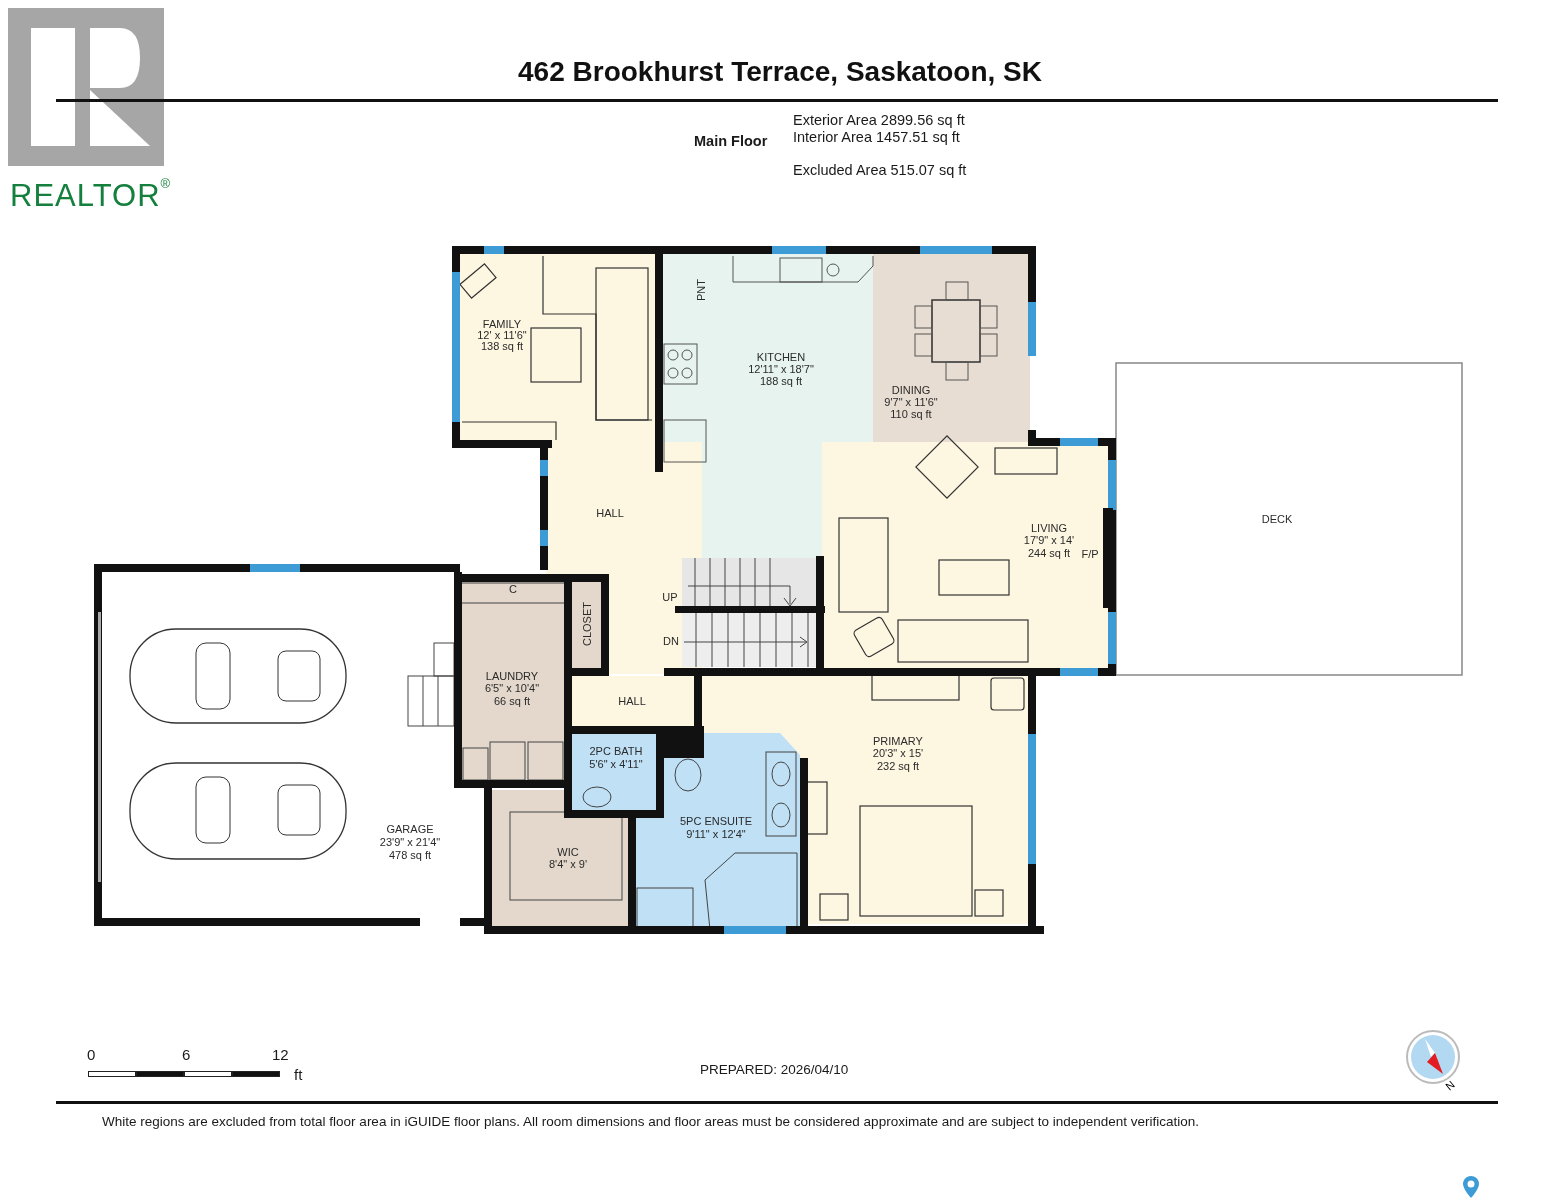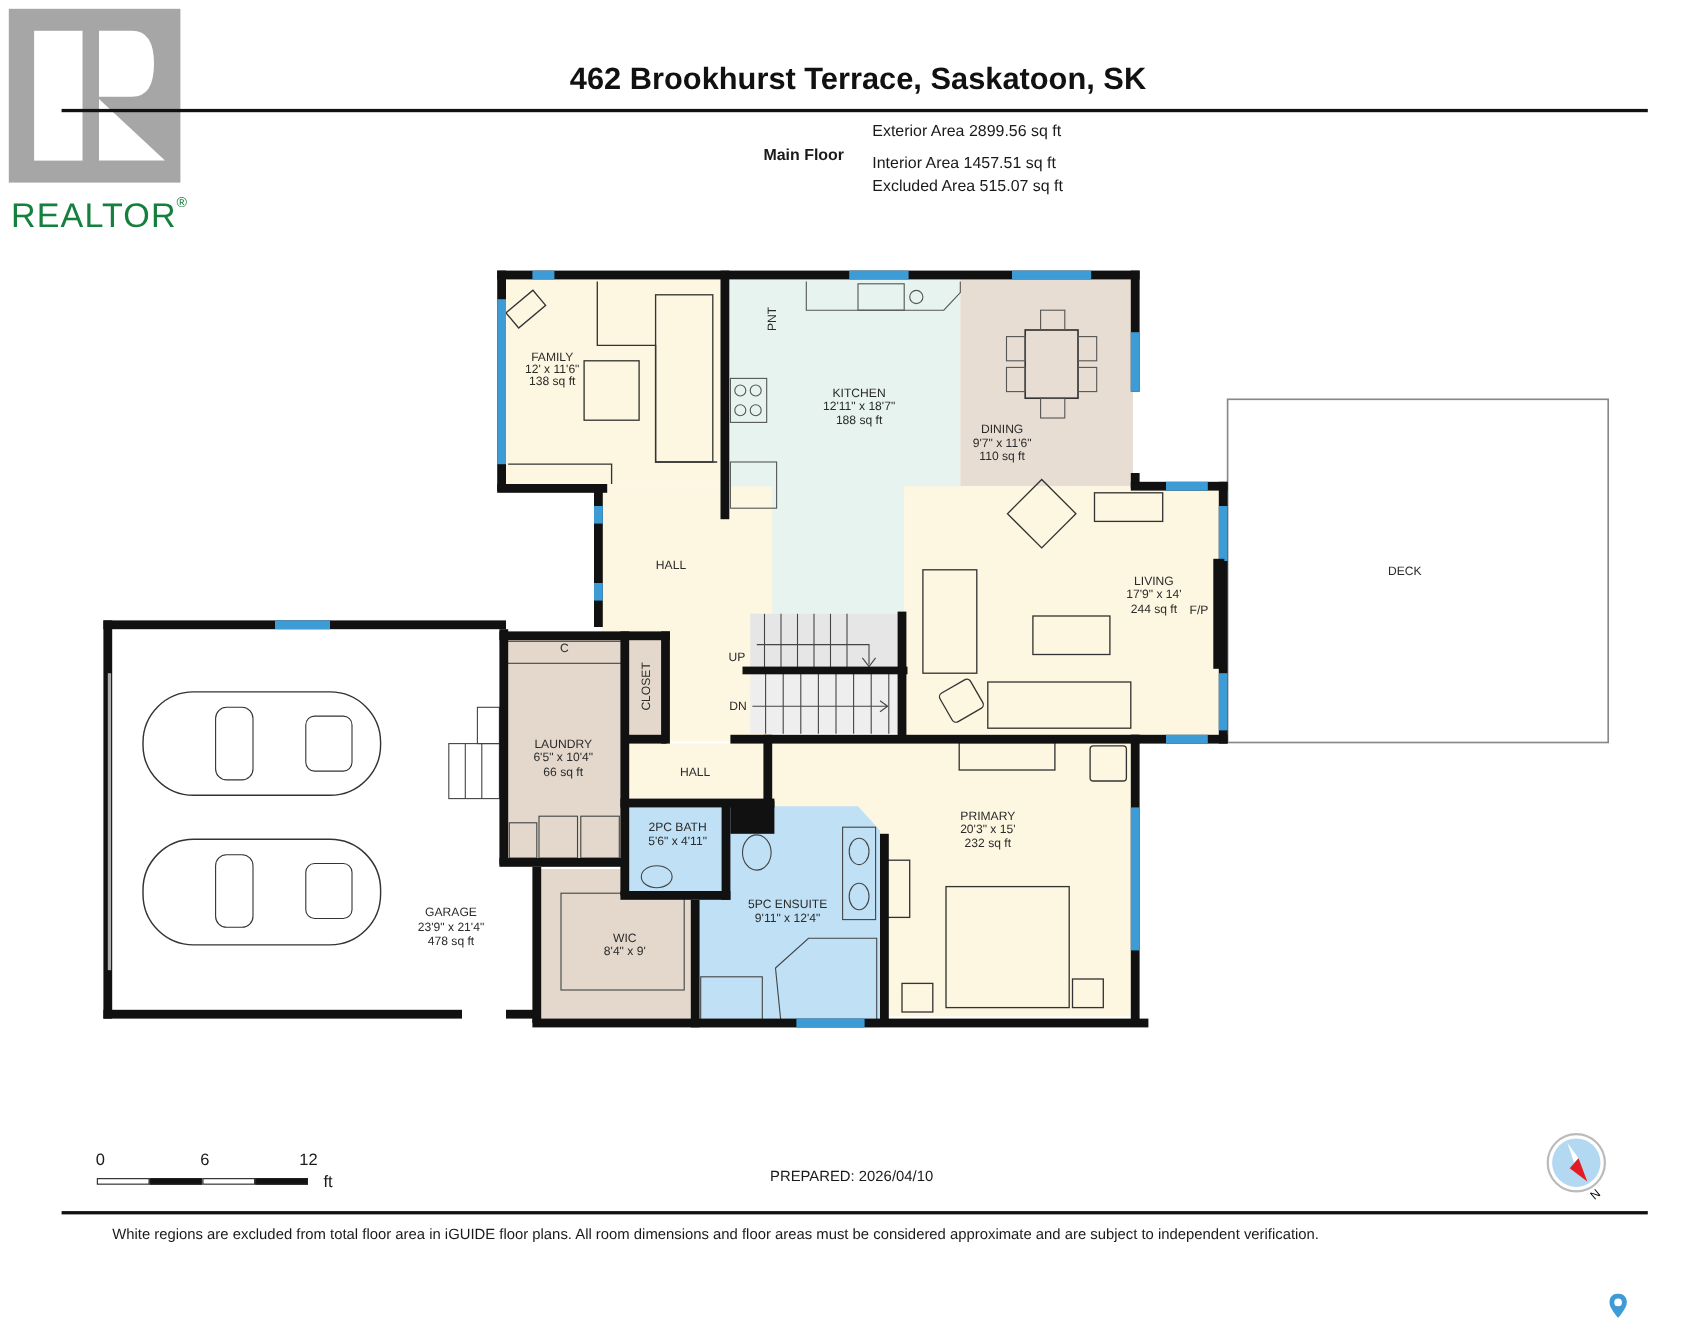--- a/index.html
+++ b/index.html
@@ -37,21 +37,21 @@
     </svg>
   </div>
   <div class="word"><span>REALTOR</span><span class="reg">®</span></div>
 </div>
 
 <div id="title" class="abs">462 Brookhurst Terrace, Saskatoon, SK</div>
 <div id="top-rule" class="abs rule"></div>
 
 <div id="floor-label" class="abs">Main Floor</div>
 <div class="abs area-line" style="top:112px">Exterior Area 2899.56 sq ft</div>
-<div class="abs area-line" style="top:141px">Interior Area 1457.51 sq ft</div>
+<div class="abs area-line" style="top:129px">Interior Area 1457.51 sq ft</div>
 <div class="abs area-line" style="top:162px">Excluded Area 515.07 sq ft</div>
 
 <svg id="plan" class="abs" viewBox="0 0 1553 1200">
 
   <rect x="1116" y="363" width="346" height="312" fill="#fff" stroke="#888" stroke-width="1.5"></rect>
 
   <rect x="458" y="252" width="200" height="190" fill="#fdf6e1"></rect>
   <rect x="663" y="252" width="70" height="70" fill="#e8ddd2"></rect>
   <rect x="663" y="252" width="210" height="195" fill="#e6f3ee"></rect>
   <rect x="700" y="440" width="122" height="120" fill="#e6f3ee"></rect>

